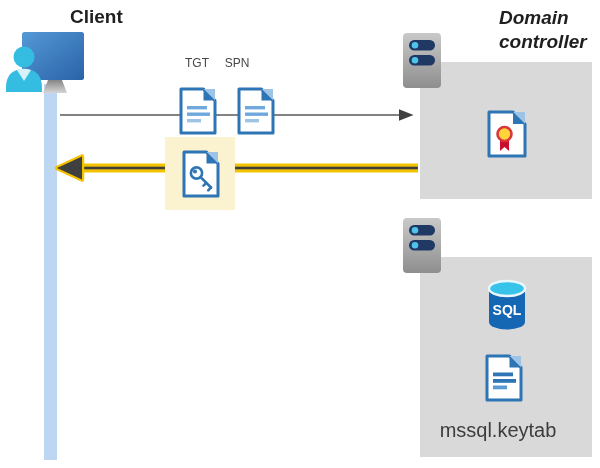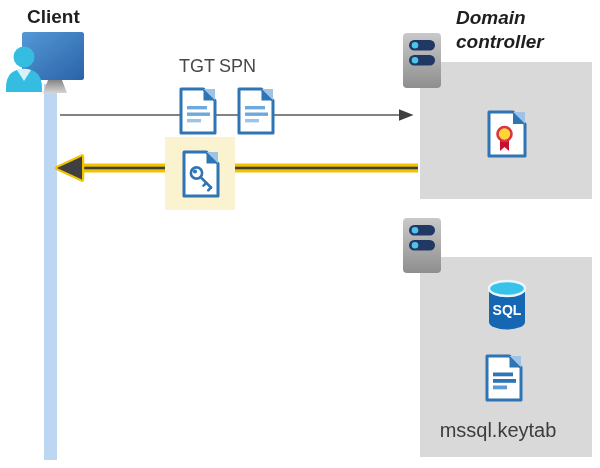--- a/index.html
+++ b/index.html
@@ -1,22 +1,22 @@
 <!DOCTYPE html>
 <html><head>
 <meta charset="utf-8">
 <style>
   html,body{margin:0;padding:0;background:#ffffff;}
   #canvas{
     position:relative;width:600px;height:468px;background:#ffffff;overflow:hidden;
     font-family:"Liberation Sans","DejaVu Sans",sans-serif;
   }
   .abs{position:absolute;}
-  .title{font-weight:700;font-size:19px;line-height:24px;color:#1f1f1f;}
-  .ticket-label{font-size:18px;color:#474747;}
+  .title{font-weight:700;font-size:19px;line-height:24px;color:#1f1f1f;margin-left:43px;}
+  .ticket-label{font-size:12px;color:#474747;text-align:center;}
   .keytab-label{font-size:20px;color:#3d3d3d;text-align:center;}
   .graybox{background:#d9d9d9;}
   .vbar{background:#bdd7f2;}
   .highlight{background:#fbf3cf;}
   svg{display:block;}
   .arrows{pointer-events:none;}
 </style>
 </head>
 <body>
 

